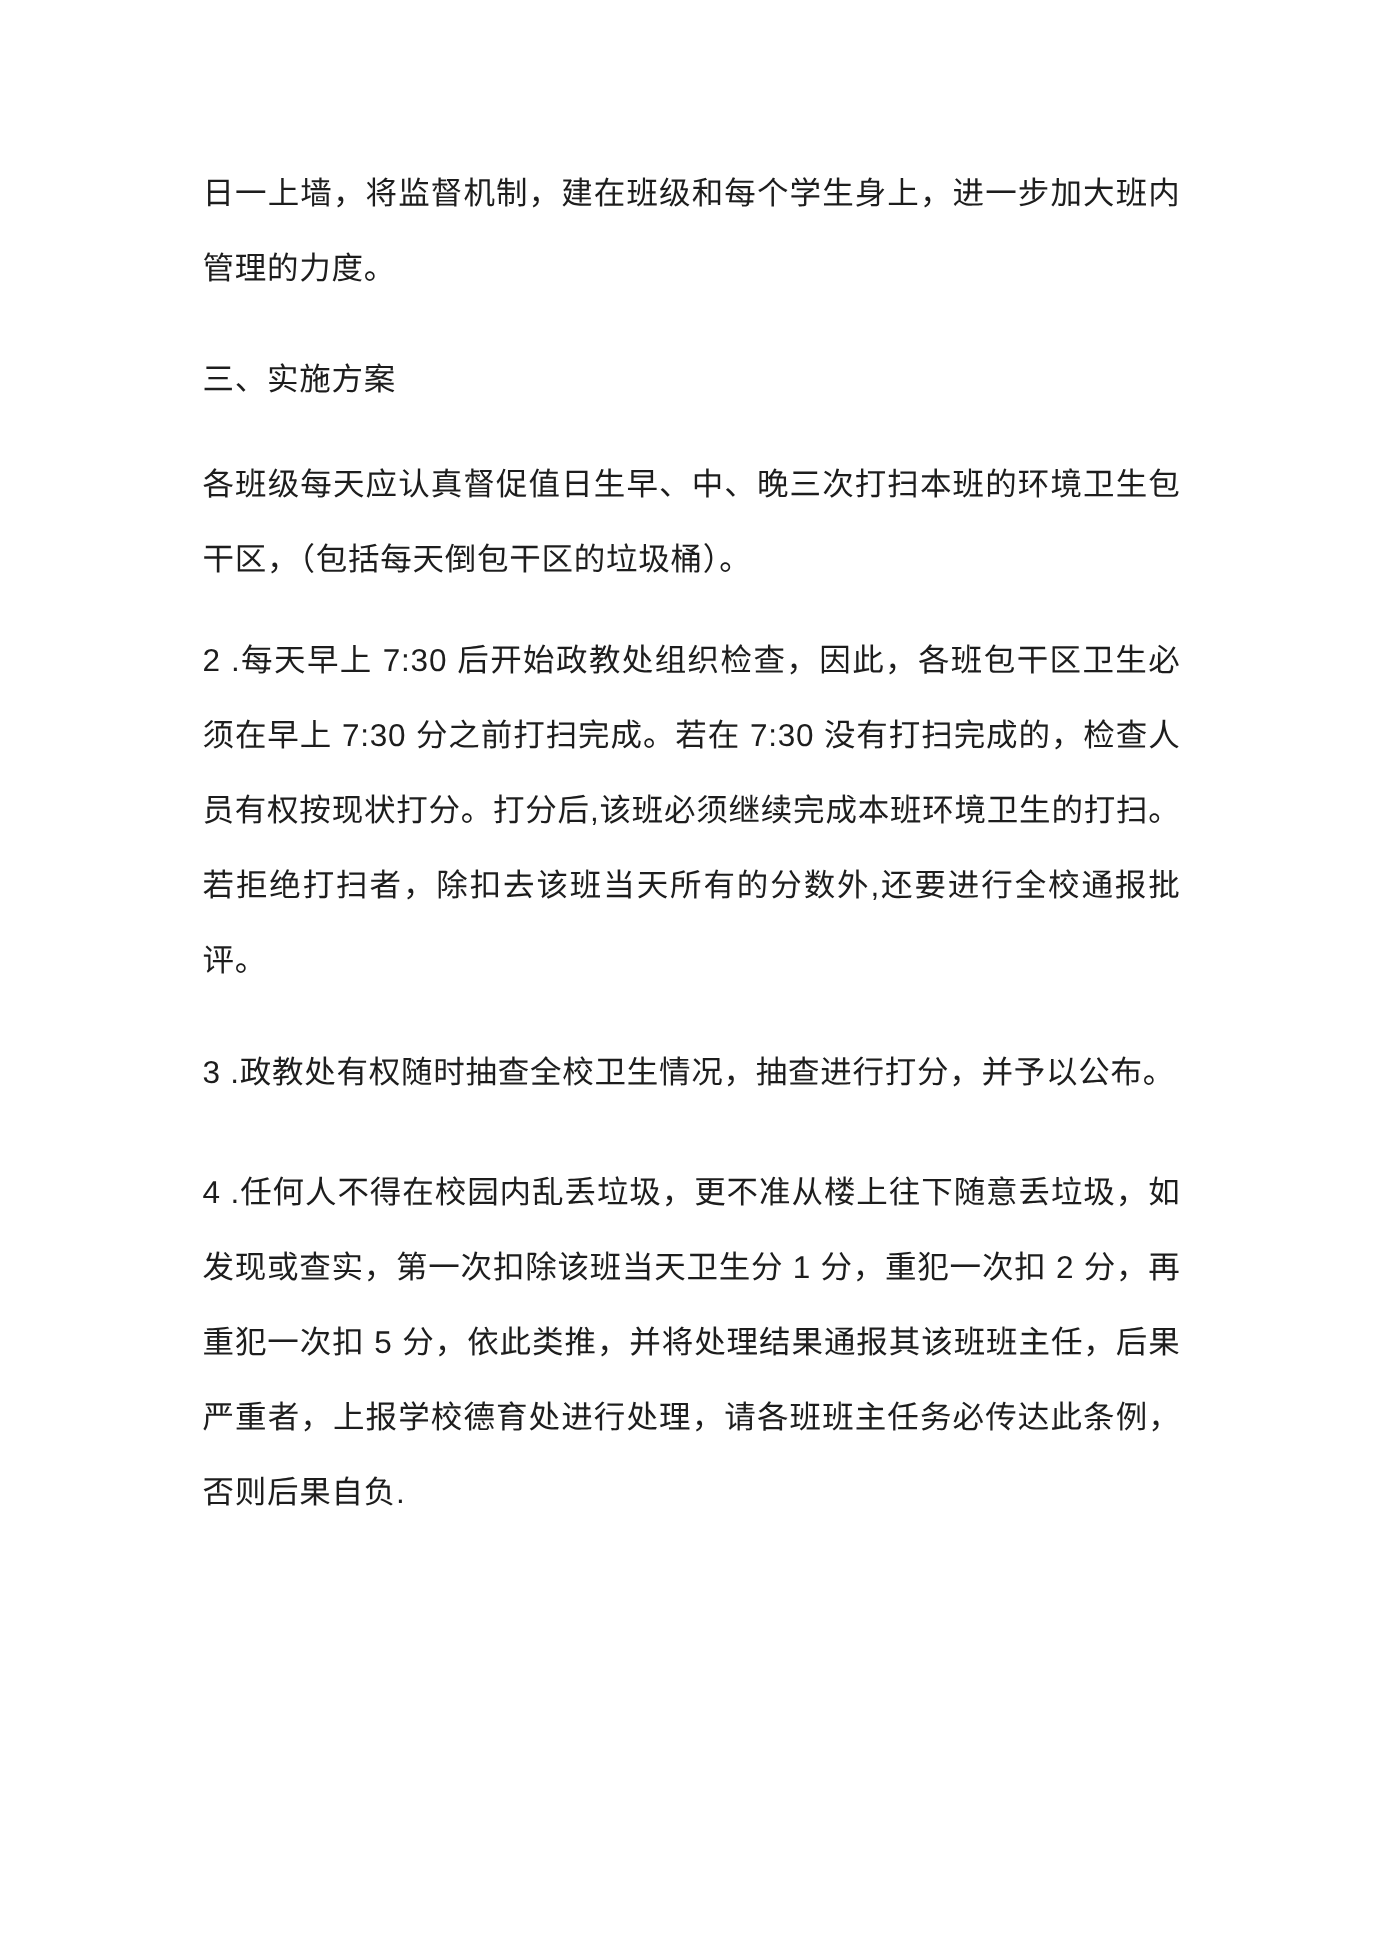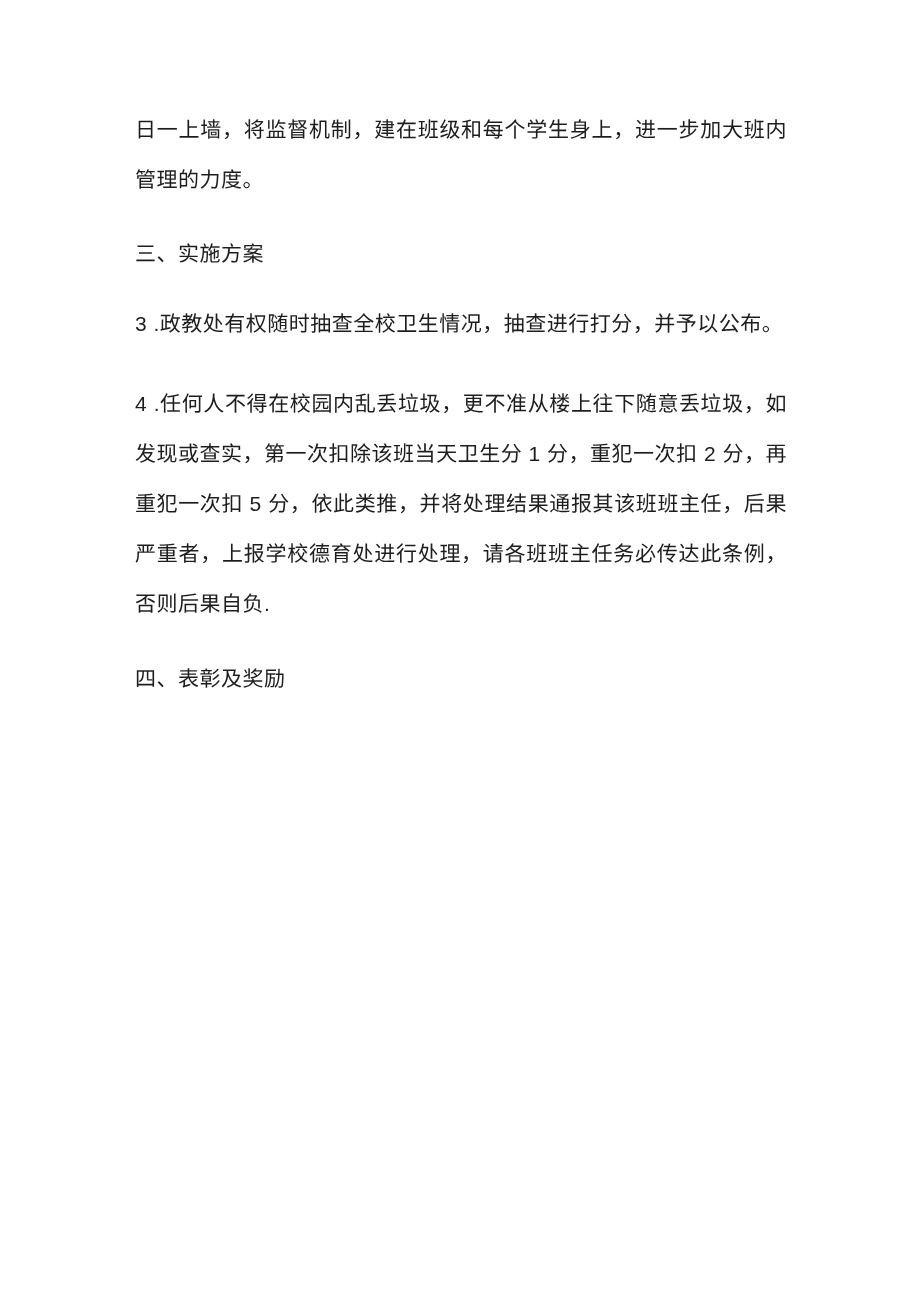--- a/index.html
+++ b/index.html
@@ -43,21 +43,22 @@
 </style>
 </head>
 <body>
 
 <div class="page">
   <p class="para mb24">日一上墙，将监督机制，建在班级和每个学生身上，进一步加大班内管理的力度。</p>
 
 
   <p class="para heading mb20">三、实施方案</p>
 
+  <p class="para mb17">各班级每天应认真督促值日生早、中、晚三次打扫本班的环境卫生包干区，（包括每天倒包干区的垃圾桶）。</p>
 
+  <p class="para mb25">2 .每天早上 7:30 后开始政教处组织检查，因此，各班包干区卫生必须在早上 7:30 分之前打扫完成。若在 7:30 没有打扫完成的，检查人员有权按现状打分。打分后,该班必须继续完成本班环境卫生的打扫。若拒绝打扫者，除扣去该班当天所有的分数外,还要进行全校通报批评。</p>
 
   <p class="para mb30">3 .政教处有权随时抽查全校卫生情况，抽查进行打分，并予以公布。</p>
 
   <p class="para mb25">4 .任何人不得在校园内乱丢垃圾，更不准从楼上往下随意丢垃圾，如发现或查实，第一次扣除该班当天卫生分 1 分，重犯一次扣 2 分，再重犯一次扣 5 分，依此类推，并将处理结果通报其该班班主任，后果严重者，上报学校德育处进行处理，请各班班主任务必传达此条例，否则后果自负.</p>
 
 
-  <p class="para heading">四、表彰及奖励</p>
 </div>
 
 </body></html>

